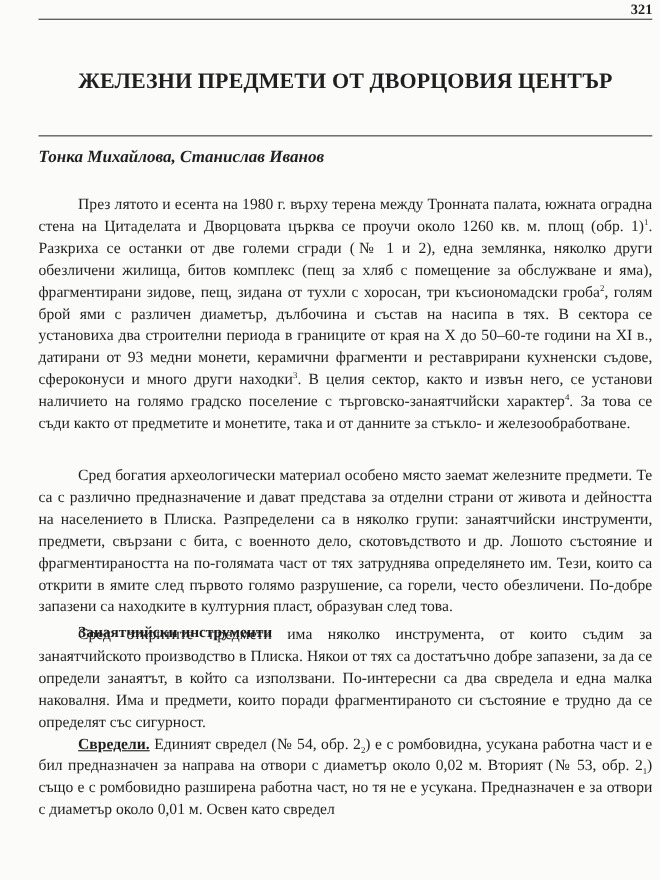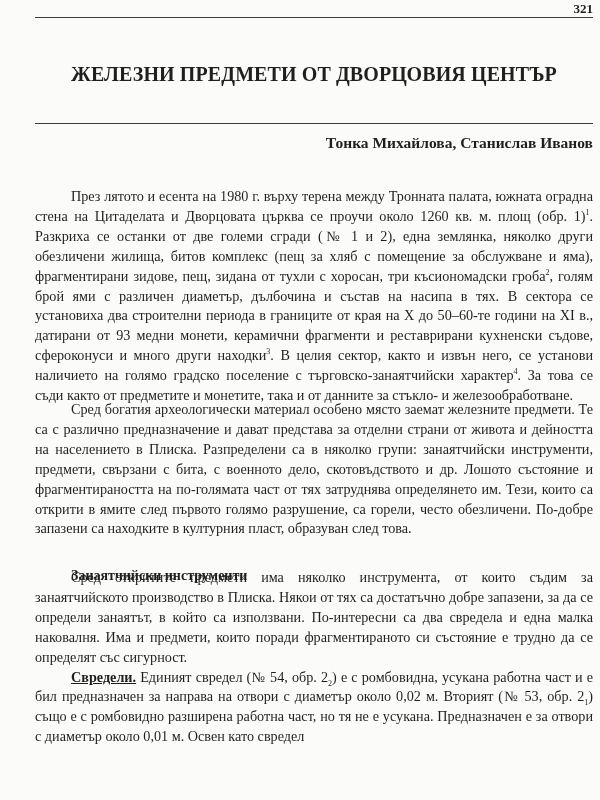--- a/index.html
+++ b/index.html
@@ -22,30 +22,30 @@
   .title {
     position: absolute; top: 63px; left: 0; width: 558px;
     text-align: center; font-weight: bold; font-size: 20px; line-height: 23px;
     letter-spacing: 0.1px;
   }
   .title-rule {
     position: absolute; top: 123px; left: 0; width: 558px;
     border-top: 1.5px solid #3a3a3a;
   }
   .authors {
-    position: absolute; top: 134px; left: 0; width: 558px; text-align: right;
-    font-weight: bold; font-size: 15.5px;
+    position: absolute; top: 134px; left: 0; width: 558px; text-align: left;
+    font-style: italic; font-weight: bold; font-size: 15.5px;
   }
   .body-text {
     position: absolute; left: 0; width: 558px;
     font-size: 14.2px; line-height: 19.9px; text-align: justify;
   }
   .body-text p { margin: 0; text-indent: 36px; }
-  .p1 { top: 187px; }
-  .p2 { top: 400px; }
+  .p1 { top: 177px; }
+  .p2 { top: 423px; }
   .section-heading {
     position: absolute; top: 568px; left: 36px;
     font-weight: bold; font-size: 14px;
   }
   .p3 { top: 568px; }
   .run-in { font-weight: bold; text-decoration: underline; }
   sup { font-size: 8px; line-height: 0; }
   sub { font-size: 8px; line-height: 0; }
 </style>
 </head>

